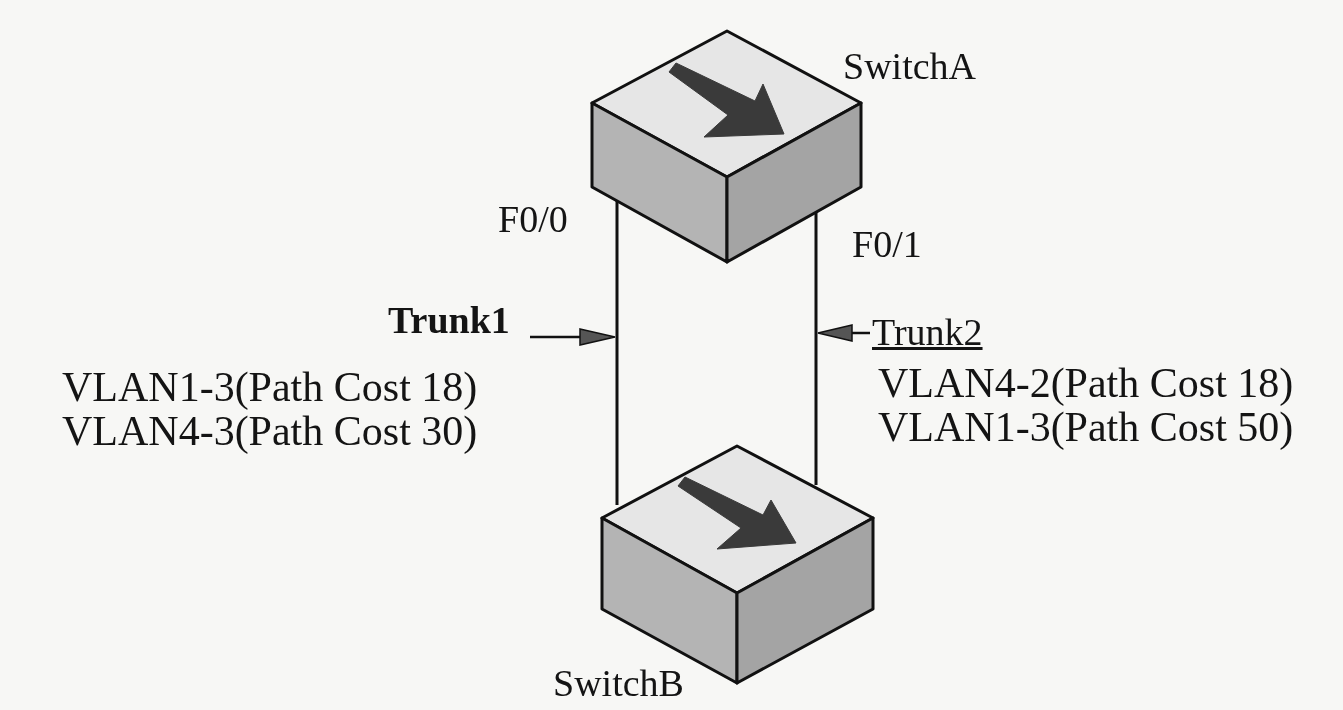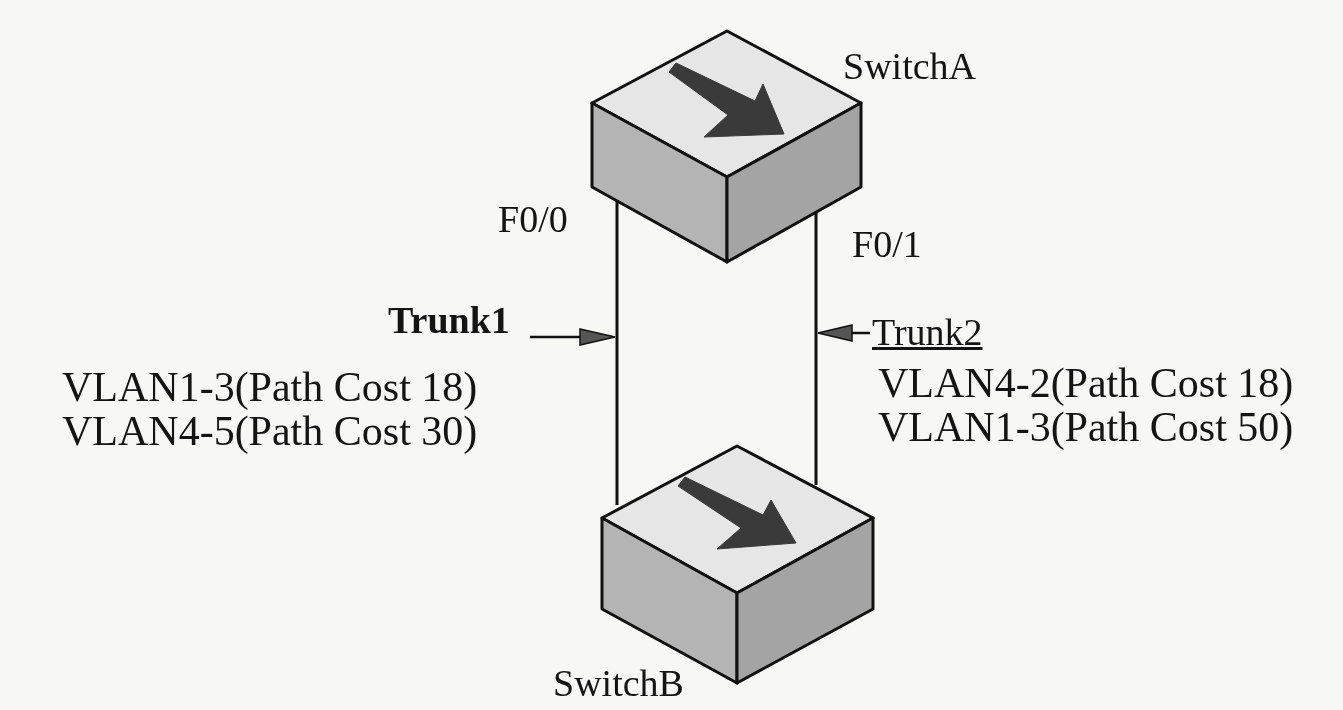--- a/index.html
+++ b/index.html
@@ -54,20 +54,20 @@
   <span class="lbl" style="left:515px; top:661px;margin-left:38px;">SwitchB</span>
 
   <span class="lbl" style="left:498px; top:197px;">F0/0</span>
   <span class="lbl" style="left:852px; top:222px;">F0/1</span>
 
   <span class="lbl" style="left:388px; top:298px;font-weight:bold;">Trunk1</span>
   <span class="lbl" style="left:872px; top:310px;text-decoration:underline;">Trunk2</span>
 
   <div class="block" style="left:62px; top:365px;">
     <span class="line">VLAN1-3(Path Cost 18)</span>
-    <span class="line">VLAN4-5(Path Cost 30)</span>
+    <span class="line">VLAN4-3(Path Cost 30)</span>
   </div>
 
   <div class="block" style="left:878px; top:361px;">
     <span class="line">VLAN4-2(Path Cost 18)</span>
     <span class="line">VLAN1-3(Path Cost 50)</span>
   </div>
 </div>
 
 </body></html>

